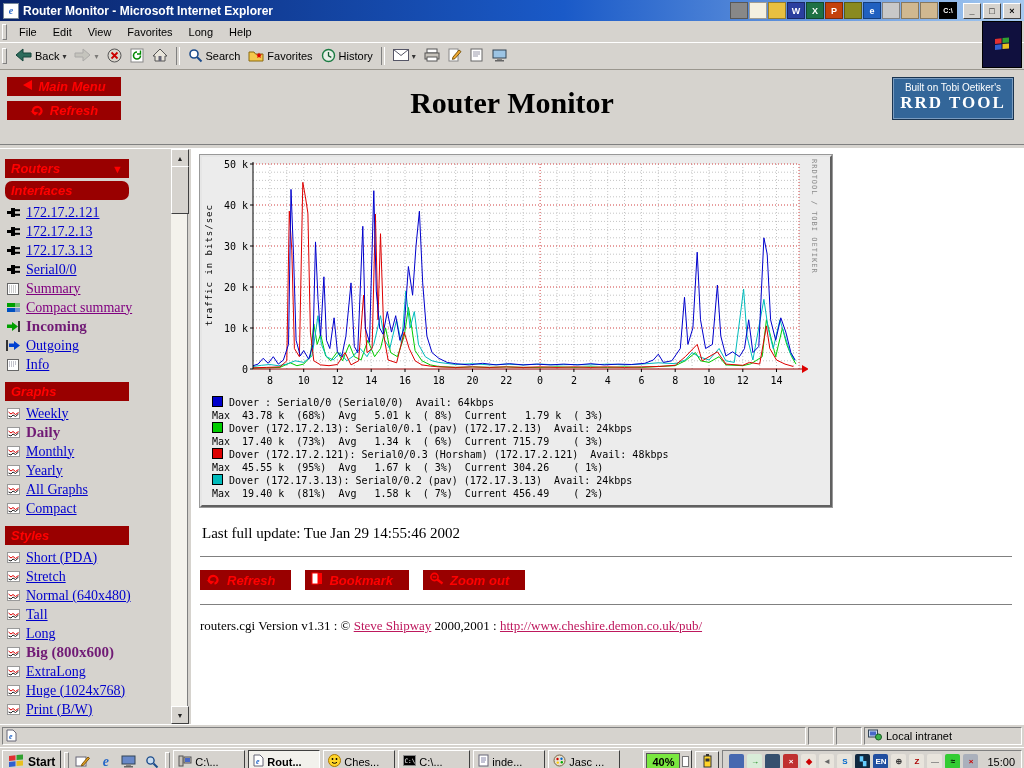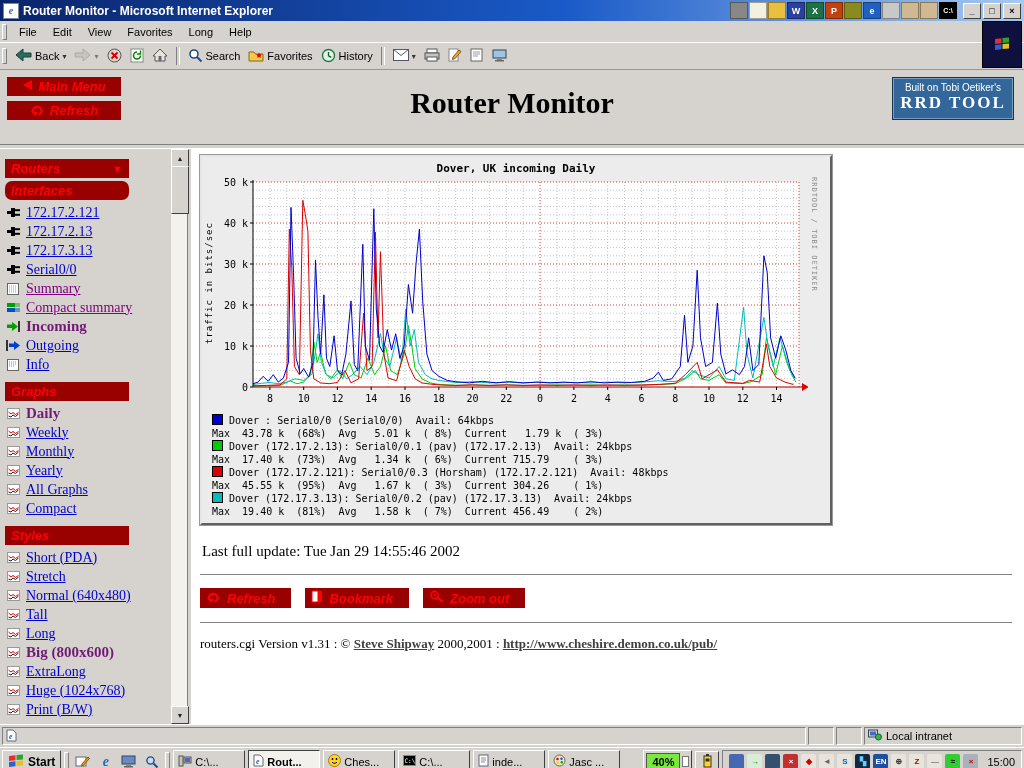--- a/index.html
+++ b/index.html
@@ -72,21 +72,21 @@
   svg.plot{flex:none;display:block;}
   svg.plot text{font-family:"DejaVu Sans Mono",monospace;font-size:10px;fill:#000;}
   .rrd-legend{font:10px "DejaVu Sans Mono",monospace;white-space:pre;margin:5px 0 0 10px;line-height:12.5px;}
   .lg-sq{display:inline-block;width:9px;height:9px;margin-right:6px;border:1px solid #000;vertical-align:-1px;}
   .last-update{font-size:15px;margin:18px 0 0 2px;}
   hr.rule{border:0;border-top:1px solid #808080;border-bottom:1px solid #fff;margin:14px 0 12px;}
   .action-row{display:flex;gap:14px;margin:2px 0;}
   .abtn{height:20px;background:#990000;color:#FF0000;display:inline-flex;align-items:center;gap:6px;
     padding:0 16px 0 6px;font:bold italic 13px "Liberation Sans",sans-serif;white-space:nowrap;}
   .pagefooter{font-size:13px;margin-top:4px;}
-  .flink{color:#404040;text-decoration:underline;cursor:pointer;font-weight:bold;}
+  .flink{color:#be185d;text-decoration:underline;cursor:pointer;}
   
   .statusbar{height:20px;background:#D6D3CE;display:flex;align-items:center;gap:2px;padding:1px 2px;border-top:1px solid #fff;}
   .sp{border:1px solid;border-color:#808080 #fff #fff #808080;height:16px;display:flex;align-items:center;gap:4px;padding:0 3px;}
   .sp1{flex:1;}.spsm{width:18px;flex:none;}.spzone{width:150px;flex:none;}
   .taskbar{height:27px;background:#D6D3CE;border-top:1px solid #fff;display:flex;align-items:center;gap:3px;padding:0 2px;}
   .startbtn{height:22px;display:flex;align-items:center;gap:4px;padding:0 5px;font:bold 12px "Liberation Sans",sans-serif;
     background:#D6D3CE;border:1px solid;border-color:#fff #404040 #404040 #fff;flex:none;}
   .tgrip{width:3px;height:18px;border:1px solid;border-color:#fff #808080 #808080 #fff;flex:none;}
   .qli{width:21px;height:21px;display:grid;place-items:center;flex:none;}
   .bige{font:bold italic 14px "Liberation Serif",serif;color:#2868c8;}
@@ -381,31 +381,31 @@
             <span>Graphs</span>
           </div>
           <div class="side-item">
             <span class="ic">
               <svg width="13" height="11">
                 <rect x="0.5" y="0.5" width="12" height="10" fill="#fff" stroke="#999"></rect>
                 <path d="M1.5 4 l2.5 2 2-1.5 2.5 2 3-2" stroke="#d00" fill="none"></path>
                 <path d="M1.5 8 l2.5 1 2-2 2.5 1.5 3-2.5" stroke="#222" fill="none"></path>
               </svg>
             </span>
+            <span class="lnk">Weekly</span>
+          </div>
+          <div class="side-item">
+            <span class="ic">
+              <svg width="13" height="11">
+                <rect x="0.5" y="0.5" width="12" height="10" fill="#fff" stroke="#999"></rect>
+                <path d="M1.5 4 l2.5 2 2-1.5 2.5 2 3-2" stroke="#d00" fill="none"></path>
+                <path d="M1.5 8 l2.5 1 2-2 2.5 1.5 3-2.5" stroke="#222" fill="none"></path>
+              </svg>
+            </span>
             <span class="current">Daily</span>
-          </div>
-          <div class="side-item">
-            <span class="ic">
-              <svg width="13" height="11">
-                <rect x="0.5" y="0.5" width="12" height="10" fill="#fff" stroke="#999"></rect>
-                <path d="M1.5 4 l2.5 2 2-1.5 2.5 2 3-2" stroke="#d00" fill="none"></path>
-                <path d="M1.5 8 l2.5 1 2-2 2.5 1.5 3-2.5" stroke="#222" fill="none"></path>
-              </svg>
-            </span>
-            <span class="lnk">Weekly</span>
           </div>
           <div class="side-item">
             <span class="ic">
               <svg width="13" height="11">
                 <rect x="0.5" y="0.5" width="12" height="10" fill="#fff" stroke="#999"></rect>
                 <path d="M1.5 4 l2.5 2 2-1.5 2.5 2 3-2" stroke="#d00" fill="none"></path>
                 <path d="M1.5 8 l2.5 1 2-2 2.5 1.5 3-2.5" stroke="#222" fill="none"></path>
               </svg>
             </span>
             <span class="lnk">Monthly</span>
@@ -536,21 +536,20 @@
         </div>
       <div class="sb-scroll">
         <span class="sbtn sb-up">▲</span>
         <span class="sb-thumb"></span>
         <span class="sbtn sb-down">▼</span>
       </div>
       <div class="vdiv"></div>
 
       <div class="mainframe">
         <div class="rrd-image">
-          <div class="rrd-title">Dover, UK incoming Daily</div>
           <div class="rrd-row">
             <div class="rrd-ylabel">traffic in bits/sec</div>
             <svg class="plot" id="plot" width="592" height="232">
                 <rect x="37" y="5" width="546" height="205" fill="#ffffff"></rect>
                 <line x1="37.0" y1="201.8" x2="583.0" y2="201.8" stroke="#c4c4c4" stroke-dasharray="1,2"></line>
                 <line x1="37.0" y1="193.6" x2="583.0" y2="193.6" stroke="#c4c4c4" stroke-dasharray="1,2"></line>
                 <line x1="37.0" y1="185.4" x2="583.0" y2="185.4" stroke="#c4c4c4" stroke-dasharray="1,2"></line>
                 <line x1="37.0" y1="177.2" x2="583.0" y2="177.2" stroke="#c4c4c4" stroke-dasharray="1,2"></line>
                 <line x1="37.0" y1="160.8" x2="583.0" y2="160.8" stroke="#c4c4c4" stroke-dasharray="1,2"></line>
                 <line x1="37.0" y1="152.6" x2="583.0" y2="152.6" stroke="#c4c4c4" stroke-dasharray="1,2"></line>

